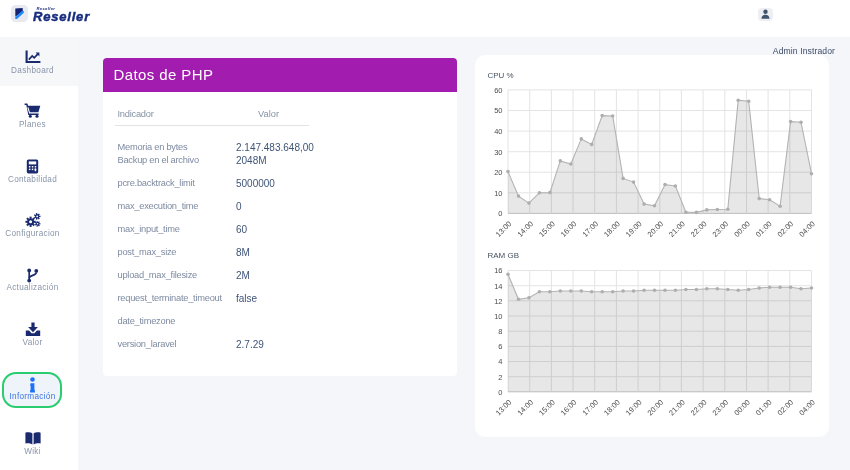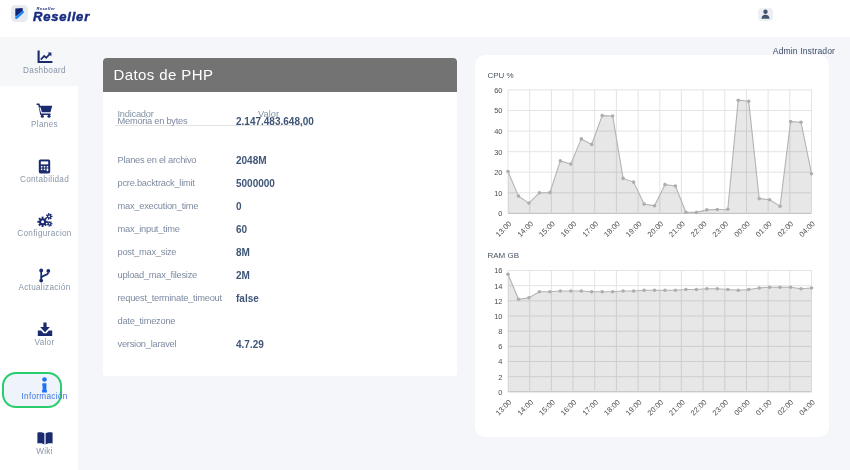--- a/index.html
+++ b/index.html
@@ -3,30 +3,30 @@
 <meta charset="utf-8">
 <style>
   * { margin:0; padding:0; box-sizing:border-box; }
   html,body { width:850px; height:470px; overflow:hidden; background:#fff;
     font-family:"Liberation Sans", sans-serif; }
   .abs { position:absolute; }
   
   #content { left:78px; top:37px; width:772px; height:433px; background:#f4f6fa; }
   
   #sb-active { left:0; top:37px; width:78px; height:48.5px; background:#f6f7f9; }
-  .sb-item { left:12px; width:65px; text-align:center; }
+  .sb-item { left:0; width:65px; text-align:center; }
   .sb-label { font-size:8.2px; color:#8995a8; letter-spacing:0.3px; }
   
   #card { left:102.5px; top:57.7px; width:354.8px; height:318.5px; background:#fff; border-radius:4px; }
-  #card-head { left:102.5px; top:57.7px; width:354.8px; height:33.9px; background:#737373;
+  #card-head { left:102.5px; top:57.7px; width:354.8px; height:33.9px; background:#a21caf;
       border-radius:4px 4px 0 0; color:#fff; font-size:15px; line-height:33.9px; padding-left:11px; letter-spacing:0.4px; }
   .trow { left:117.5px; width:320px; height:23px; font-size:10px; }
   .trow .tlabel { font-size:9.3px;text-align:right; }
   .tlabel { position:absolute; left:0; top:0; color:#7e8ba1; letter-spacing:-0.25px; }
-  .tval { position:absolute; left:118.5px; top:0; color:#3f5577; font-weight:bold; }
+  .tval { position:absolute; left:118.5px; top:0; color:#3f5577; font-weight:normal; }
   #thead-line { left:114.5px; top:125px; width:194px; height:1px; background:#e3e3e3; }
   
   #panel { left:474.5px; top:55.3px; width:354px; height:382.2px; background:#fff; border-radius:10px; }
   
   #logo-sq { left:10.8px; top:4.8px; width:17.6px; height:17.4px; background:#e8eaf1; border-radius:4.5px; }
   #logo-small { left:36.5px; top:5.6px; font-size:4.2px; font-weight:bold; font-style:italic; color:#1b2d77; letter-spacing:0.3px;}
   #logo-main { left:33px; top:8.6px; font-size:13px; font-weight:bold; font-style:italic; color:#182c80; letter-spacing:0.8px; -webkit-text-stroke:0.45px #182c80; }
   #user-sq { left:758.2px; top:7.9px; width:15px; height:13.5px; background:#edeff3; border-radius:4px; }
   #user-name { right:15px; top:10.5px; font-size:8.6px; font-weight:normal; color:#3f4d67; letter-spacing:0.1px;margin-top:35px; }
   
@@ -201,26 +201,26 @@
 </svg>
   </div>
 
 <div id="card-head" class="abs">Datos de PHP</div>
 <div id="card" class="abs" style="top:91.6px; height:284.6px; border-radius:0 0 4px 4px;"></div>
 <div id="thead-line" class="abs"></div>
 <div class="trow abs" style="top:108.5px;">
     <span class="tlabel" style="color:#8593a5;">Indicador</span>
     <span class="tval" style="font-weight:normal;color:#8593a5;font-size:9.3px;margin-left:22px;">Valor</span>
   </div>
-<div class="trow abs" style="top:116px;">
+<div class="trow abs" style="top:142px;">
     <span class="tlabel">Memoria en bytes</span>
     <span class="tval">2.147.483.648,00</span>
   </div>
 <div class="trow abs" style="top:155.4px;">
-    <span class="tlabel">Planes en el archivo</span>
+    <span class="tlabel">Backup en el archivo</span>
     <span class="tval">2048M</span>
   </div>
 <div class="trow abs" style="top:178.3px;">
     <span class="tlabel">pcre.backtrack_limit</span>
     <span class="tval">5000000</span>
   </div>
 <div class="trow abs" style="top:201.2px;">
     <span class="tlabel">max_execution_time</span>
     <span class="tval">0</span>
   </div>
@@ -239,21 +239,21 @@
 <div class="trow abs" style="top:292.8px;">
     <span class="tlabel">request_terminate_timeout</span>
     <span class="tval">false</span>
   </div>
 <div class="trow abs" style="top:315.7px;">
     <span class="tlabel">date_timezone</span>
     <span class="tval"></span>
   </div>
 <div class="trow abs" style="top:338.6px;">
     <span class="tlabel">version_laravel</span>
-    <span class="tval">4.7.29</span>
+    <span class="tval">2.7.29</span>
   </div>
 
 <div id="logo-sq" class="abs"></div>
 <div class="abs" style="left:15px; top:7.9px;">
     <svg width="9" height="11" viewBox="0 0 9 11">
       <path d="M0.3 0.4 L7.6 0 L7.9 3.6 L0.3 8.8 Z" fill="#152472"></path>
       <line x1="7.7" y1="4" x2="1.4" y2="9.9" stroke="#1e88fb" stroke-width="2.5" stroke-linecap="round"></line>
     </svg>
   </div>
 <div id="logo-small" class="abs">Reseller</div>

